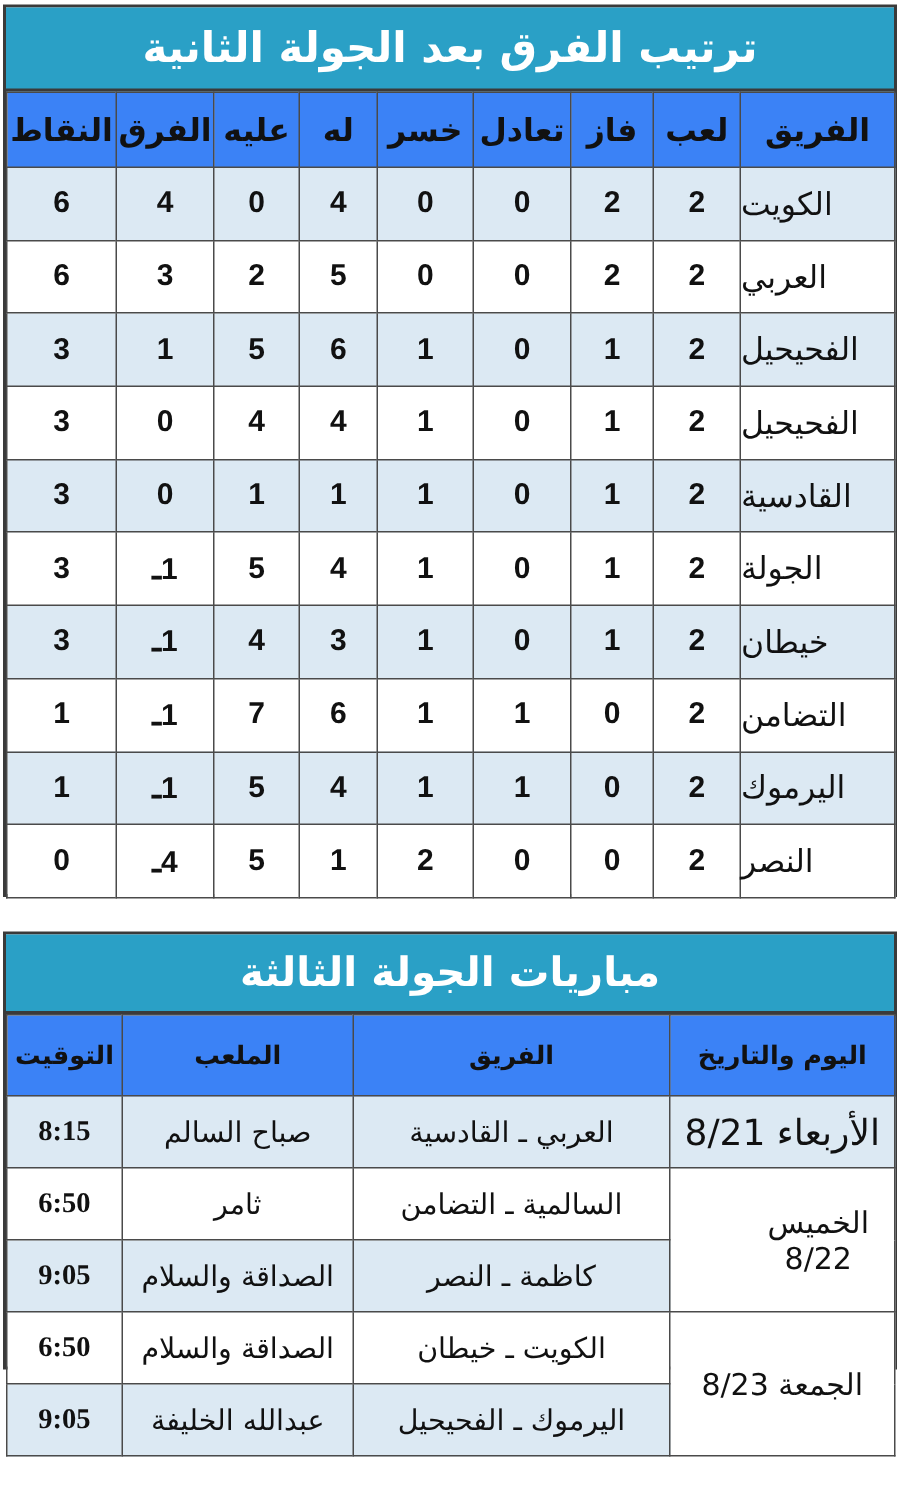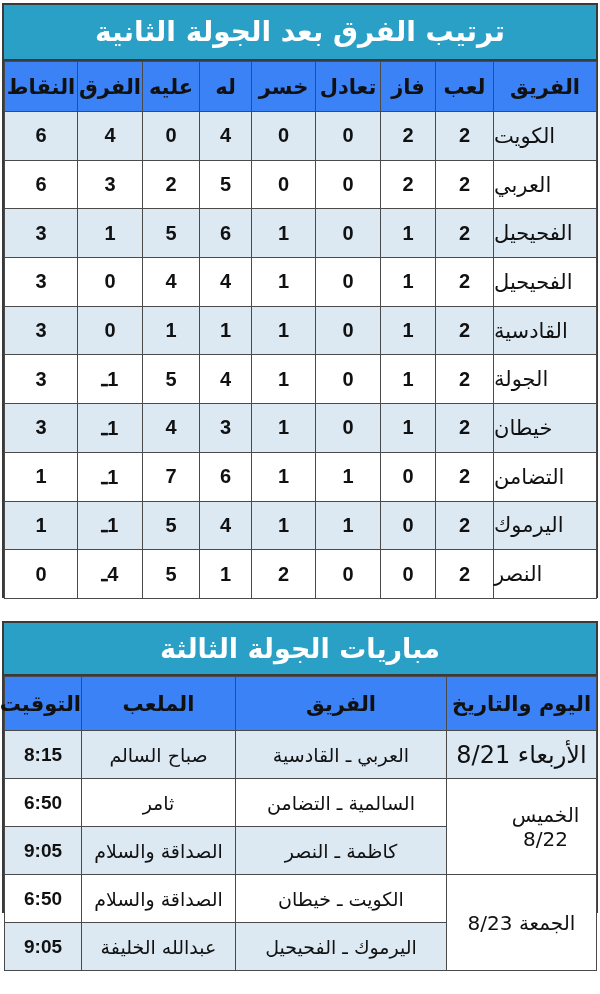--- a/index.html
+++ b/index.html
@@ -15,23 +15,23 @@
   tr.shade td { background:#dce9f3; }
   tr.plain td { background:#ffffff; }
   .num { font-family:"Liberation Sans", sans-serif; font-weight:bold; font-size:20px; }
   .team { font-size:21px; text-align:left; }
   #standings { top:3px; height:595px; }
   #standings .title { height:56px; line-height:54px; font-size:28px; }
   #standings th { height:50px; }
   #standings td { height:48.7px; }
   #fixtures { top:621px; height:292px; }
   #fixtures .title { height:53px; line-height:51px; font-size:27px; }
-  #fixtures th { height:54px; font-size:21px; }
+  #fixtures th { height:54px; font-size:17px; }
   #fixtures td { height:48px; font-size:19px; }
-  .time { font-family:Liberation Sans, sans-serif; font-weight:bold; font-size:19px;margin-top:44px; }
+  .time { font-family:Liberation Serif, serif; font-weight:bold; font-size:19px;margin-top:44px; }
   .day { background:#ffffff !important; font-size:20px; }
 </style>
 </head>
 <body>
 
 <div class="panel" id="standings">
   <div class="title">ترتيب الفرق بعد الجولة الثانية</div>
   <table>
     <colgroup>
       <col style="width:103px">

